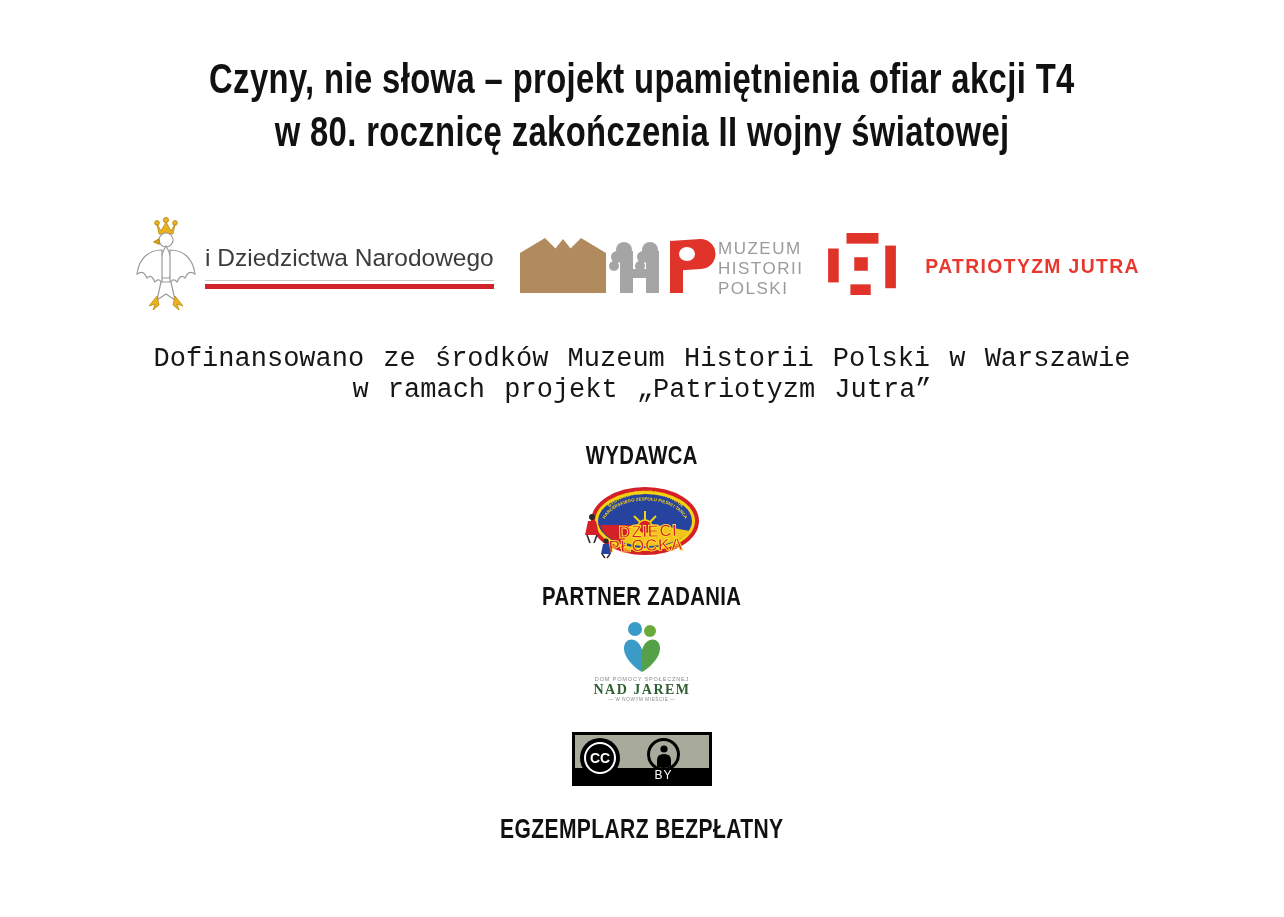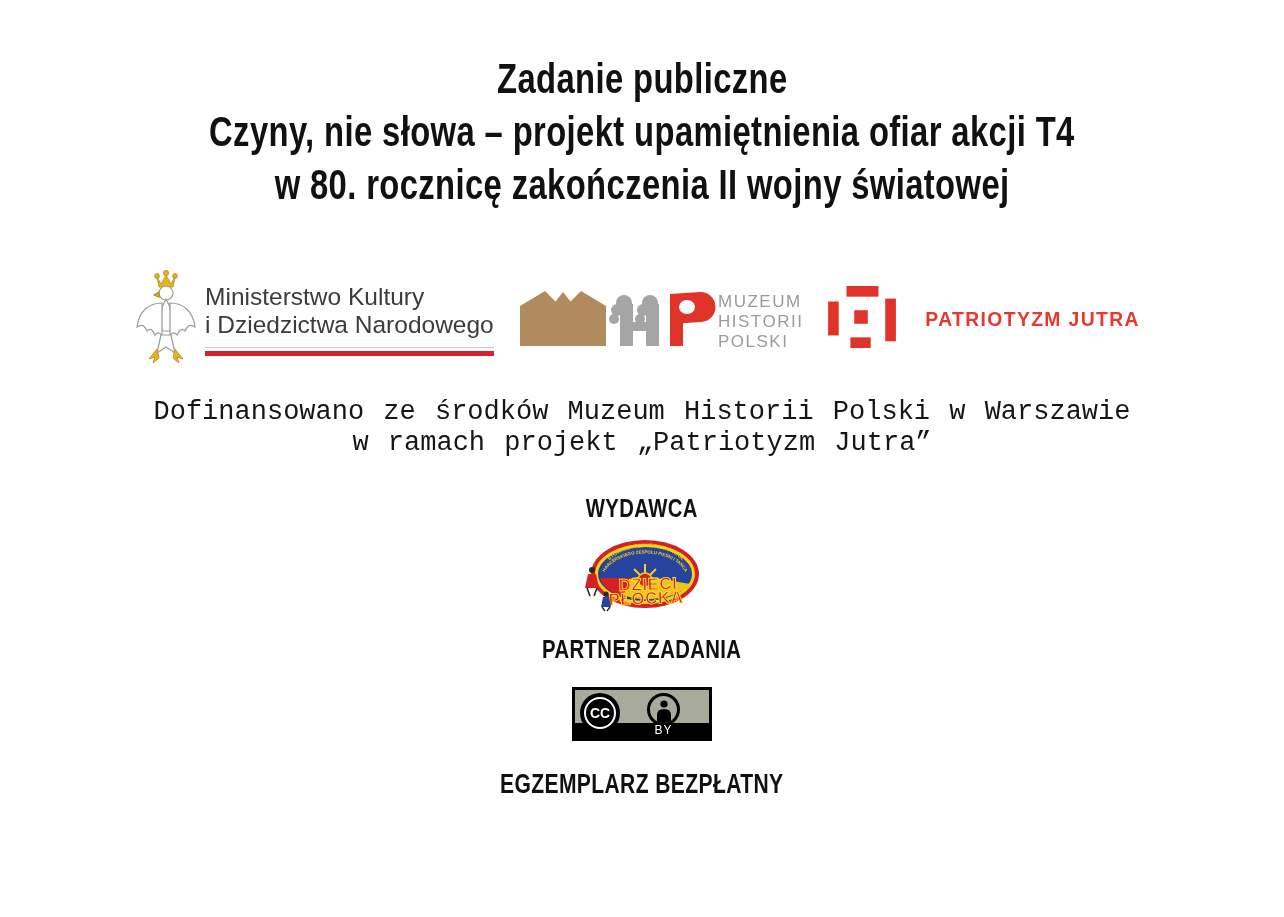--- a/index.html
+++ b/index.html
@@ -54,21 +54,20 @@
               border:3px solid #000; display:flex; align-items:flex-end; justify-content:center; overflow:hidden; }
   .cc-by { position:absolute; left:66px; bottom:0px; width:45px; text-align:center;
               color:#fff; font-weight:400; font-size:12px; line-height:15px; letter-spacing:1px; }
 </style>
 </head>
 <body>
 
 <div class="page">
 
   <div class="title-block">
-    <div><span class="cond title-line">Zadanie publiczne</span></div>
     <div><span class="cond title-line">Czyny, nie słowa – projekt upamiętnienia ofiar akcji T4</span></div>
     <div><span class="cond title-line">w 80. rocznicę zakończenia II wojny światowej</span></div>
   </div>
 
   <div class="logo-row">
 
     <div class="ministry">
       <span>
         <svg width="62" height="96" viewBox="0 0 62 96">
 
@@ -91,21 +90,20 @@
             <path d="M26 66 L22 84 L31 78 L40 84 L36 66 Z"></path>
           </g>
 
           <g fill="#e8b31e" stroke="#b98a10" stroke-width="0.8">
             <path d="M22 80 L14 90 L20 88 L18 94 L24 89 Z"></path>
             <path d="M40 80 L48 90 L42 88 L44 94 L38 89 Z"></path>
           </g>
         </svg>
       </span>
       <span class="ministry-text">
-        <span class="ministry-line">Ministerstwo Kultury</span>
         <span class="ministry-line">i Dziedzictwa Narodowego</span>
         <span class="ministry-rule">
           <span class="thin" style="display:block"></span>
           <span class="thick" style="display:block; background:#d2232a"></span>
         </span>
       </span>
     </div>
 
     <div>
       <svg width="286" height="62" viewBox="0 0 286 62">
@@ -199,20 +197,33 @@
         <path d="M5 54 L8 62 M15 54 L12 62" stroke="#2a2a2a" stroke-width="1.6"></path>
         <circle cx="24" cy="60" r="2.6" fill="#2a2a2a"></circle>
         <path d="M21 63 L27 63 L29 73 L19 73 Z" fill="#2743a0"></path>
         <path d="M20 73 L23 77 M28 73 L25 77" stroke="#2a2a2a" stroke-width="1.4"></path>
       </g>
     </svg>
   </div>
 
   <div class="h-partner"><span class="cond sec-heading">PARTNER ZADANIA</span></div>
 
+  <div class="nj-logo">
+    <svg width="104" height="84" viewBox="0 0 104 84">
+
+      <circle cx="45" cy="9" r="7" fill="#3a9bc7"></circle>
+      <circle cx="60" cy="11" r="6" fill="#6aaa3a"></circle>
+      <path d="M52 52 C38 44 30 30 36 22 C42 16 50 22 52 30 C52 38 52 46 52 52 Z" fill="#3a9bc7"></path>
+      <path d="M52 52 C66 44 74 30 68 22 C62 16 54 22 52 30 C52 38 52 46 52 52 Z" fill="#55a14a"></path>
+
+      <text x="52" y="61" text-anchor="middle" font-family="Liberation Sans, sans-serif" font-size="5.6" letter-spacing="0.8" fill="#8a8a8a">DOM POMOCY SPOŁECZNEJ</text>
+      <text x="52" y="74" text-anchor="middle" font-family="Liberation Serif, serif" font-weight="700" font-size="14" letter-spacing="1.5" fill="#2f5f33">NAD JAREM</text>
+      <text x="52" y="81" text-anchor="middle" font-family="Liberation Sans, sans-serif" font-size="4.6" letter-spacing="0.6" fill="#8a8a8a">— W NOWYM MIEŚCIE —</text>
+    </svg>
+  </div>
 
 
   <div class="cc-badge">
     <div class="cc-strip"></div>
     <div class="cc-disc">
       <div class="cc-disc-inner">CC</div>
     </div>
     <div class="cc-person">
       <svg width="18" height="24" viewBox="0 0 18 24">
         <circle cx="9" cy="5" r="3.6" fill="#000"></circle>

